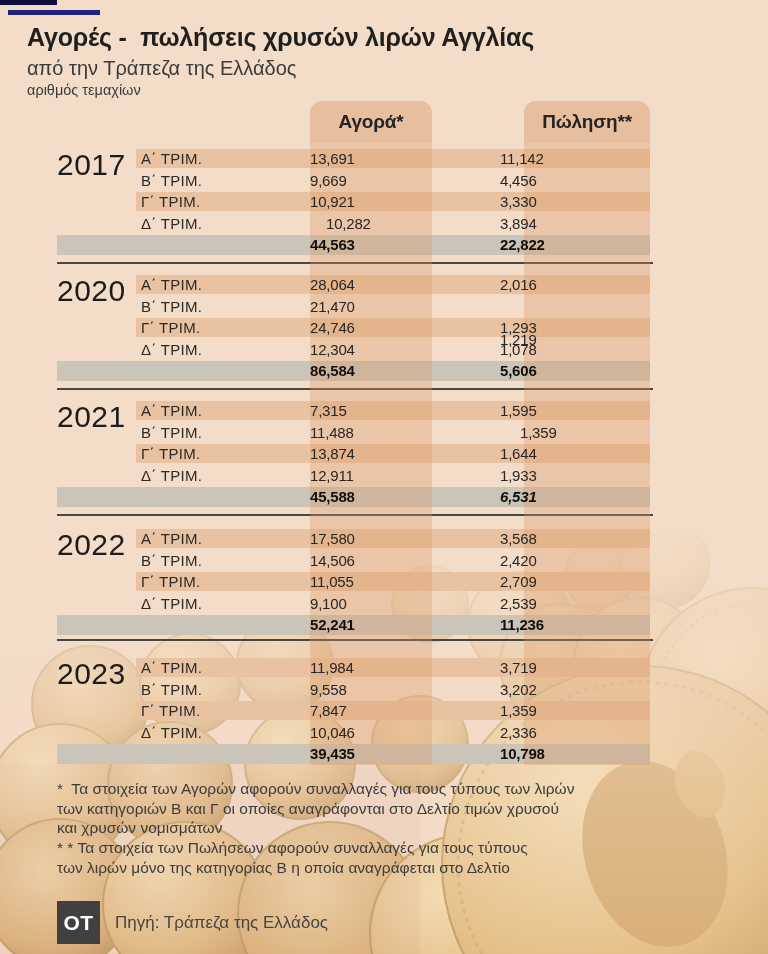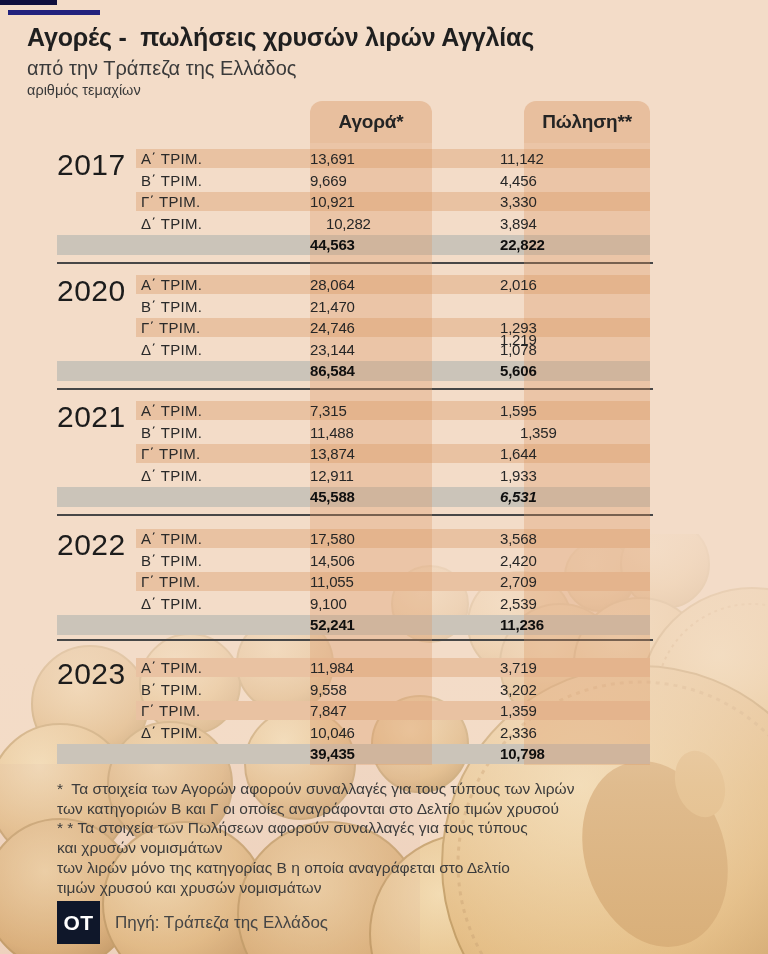--- a/index.html
+++ b/index.html
@@ -28,21 +28,21 @@
   }
   .year{font-size:30px;line-height:32px;color:#1c1c1c;letter-spacing:0.5px;}
   .cell{height:21.5px;line-height:21.5px;}
   .qlabel{font-size:15px;color:#2a2a2a;letter-spacing:0.3px;}
   .num{font-size:15px;color:#262626;text-align:left;letter-spacing:-0.2px;}
   .tnum{font-weight:bold;color:#0f0f0f;}
   
   .footnotes{left:57px;top:779px;width:540px;color:#3c3c3c;}
   .fline{font-size:15.5px;line-height:19.7px;white-space:pre;}
   .logo{
-    left:57px;top:901px;width:43px;height:43px;background:#0f172a;
+    left:57px;top:901px;width:43px;height:43px;background:#404040;
     display:flex;align-items:center;justify-content:center;
     color:#ffffff;font-weight:bold;font-size:21px;letter-spacing:0.5px;
   }
   .source{left:115px;top:912px;font-size:17px;line-height:21px;color:#454545;}
   .coins{left:0;bottom:0;}
 </style>
 </head>
 <body>
 
 <div id="canvas">
@@ -150,21 +150,21 @@
       <div class="abs qlabel cell" style="left: 141px; top: 274px; width: 160px;">Α΄ ΤΡΙΜ.</div>
       <div class="abs num cell" style="left: 310px; top: 274px; width: 94px;">28,064</div>
       <div class="abs num cell" style="left: 500px; top: 274px; width: 110px;">2,016</div>
       <div class="abs qlabel cell" style="left: 141px; top: 295.5px; width: 160px;">Β΄ ΤΡΙΜ.</div>
       <div class="abs num cell" style="left: 310px; top: 295.5px; width: 94px;">21,470</div>
       <div class="abs num cell" style="left: 500px; top: 295.5px; width: 110px; margin-top: 33px;">1,219</div>
       <div class="abs qlabel cell" style="left: 141px; top: 317px; width: 160px;">Γ΄ ΤΡΙΜ.</div>
       <div class="abs num cell" style="left: 310px; top: 317px; width: 94px;">24,746</div>
       <div class="abs num cell" style="left: 500px; top: 317px; width: 110px;">1,293</div>
       <div class="abs qlabel cell" style="left: 141px; top: 338.5px; width: 160px;">Δ΄ ΤΡΙΜ.</div>
-      <div class="abs num cell" style="left: 310px; top: 338.5px; width: 94px;">23,144</div>
+      <div class="abs num cell" style="left: 310px; top: 338.5px; width: 94px;">12,304</div>
       <div class="abs num cell" style="left: 500px; top: 338.5px; width: 110px;">1,078</div>
       <div class="abs num tnum cell" style="left: 310px; top: 360.2px; width: 94px;">86,584</div>
       <div class="abs num tnum cell" style="left: 500px; top: 360.2px; width: 110px;">5,606</div>
       <div class="abs year" style="left: 57px; top: 401px; width: 76px;">2021</div>
       <div class="abs qlabel cell" style="left: 141px; top: 400px; width: 160px;">Α΄ ΤΡΙΜ.</div>
       <div class="abs num cell" style="left: 310px; top: 400px; width: 94px;">7,315</div>
       <div class="abs num cell" style="left: 500px; top: 400px; width: 110px;">1,595</div>
       <div class="abs qlabel cell" style="left: 141px; top: 421.5px; width: 160px;">Β΄ ΤΡΙΜ.</div>
       <div class="abs num cell" style="left: 310px; top: 421.5px; width: 94px;">11,488</div>
       <div class="abs num cell" style="left: 520px; top: 421.5px; width: 110px;">1,359</div>
@@ -204,22 +204,21 @@
       <div class="abs qlabel cell" style="left: 141px; top: 721.5px; width: 160px;">Δ΄ ΤΡΙΜ.</div>
       <div class="abs num cell" style="left: 310px; top: 721.5px; width: 94px;">10,046</div>
       <div class="abs num cell" style="left: 500px; top: 721.5px; width: 110px;">2,336</div>
       <div class="abs num tnum cell" style="left: 310px; top: 743.2px; width: 94px;">39,435</div>
       <div class="abs num tnum cell" style="left: 500px; top: 743.2px; width: 110px;">10,798</div>
     </div>
 
   <div class="abs footnotes">
     <div class="fline">*  Τα στοιχεία των Αγορών αφορούν συναλλαγές για τους τύπους των λιρών</div>
     <div class="fline">των κατηγοριών Β και Γ οι οποίες αναγράφονται στο Δελτίο τιμών χρυσού</div>
+    <div class="fline">και χρυσών νομισμάτων</div>
     <div class="fline">* * Τα στοιχεία των Πωλήσεων αφορούν συναλλαγές για τους τύπους</div>
-    <div class="fline">και χρυσών νομισμάτων</div>
     <div class="fline">των λιρών μόνο της κατηγορίας Β η οποία αναγράφεται στο Δελτίο</div>
-    <div class="fline">τιμών χρυσού και χρυσών νομισμάτων</div>
   </div>
 
   <div class="abs logo">OT</div>
   <div class="abs source">Πηγή: Τράπεζα της Ελλάδος</div>
 
 </div>
 
 </body></html>

